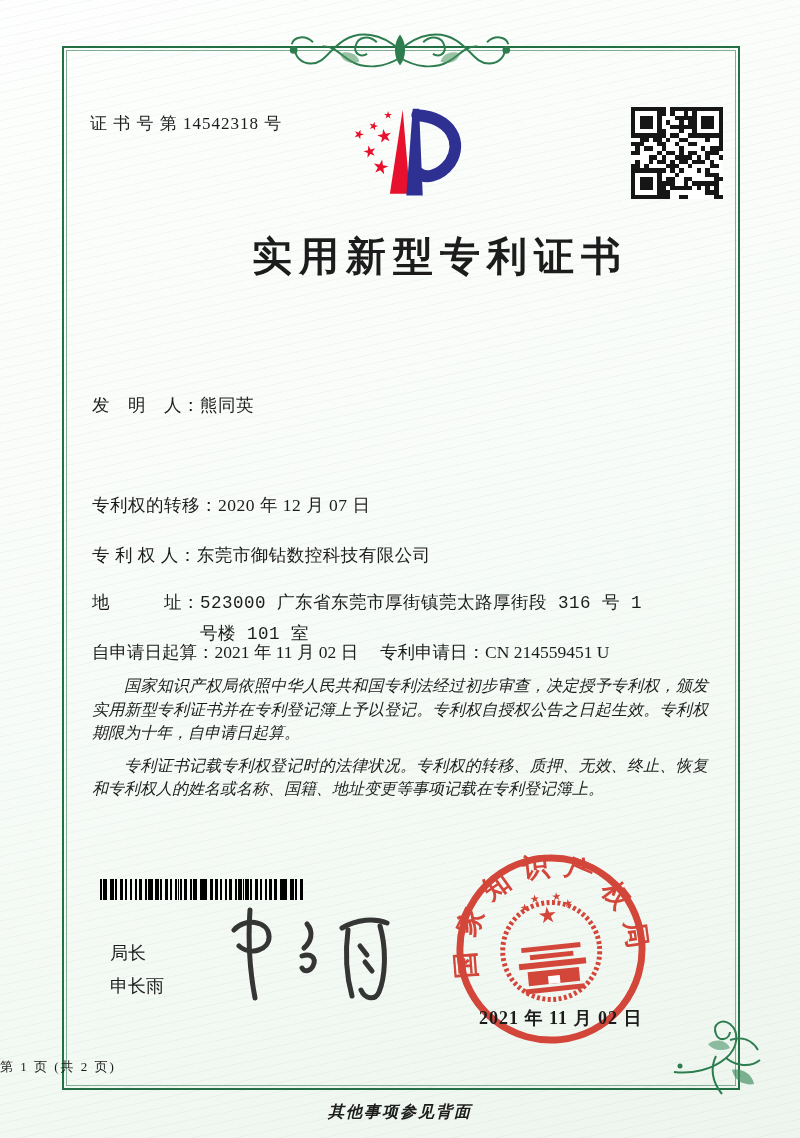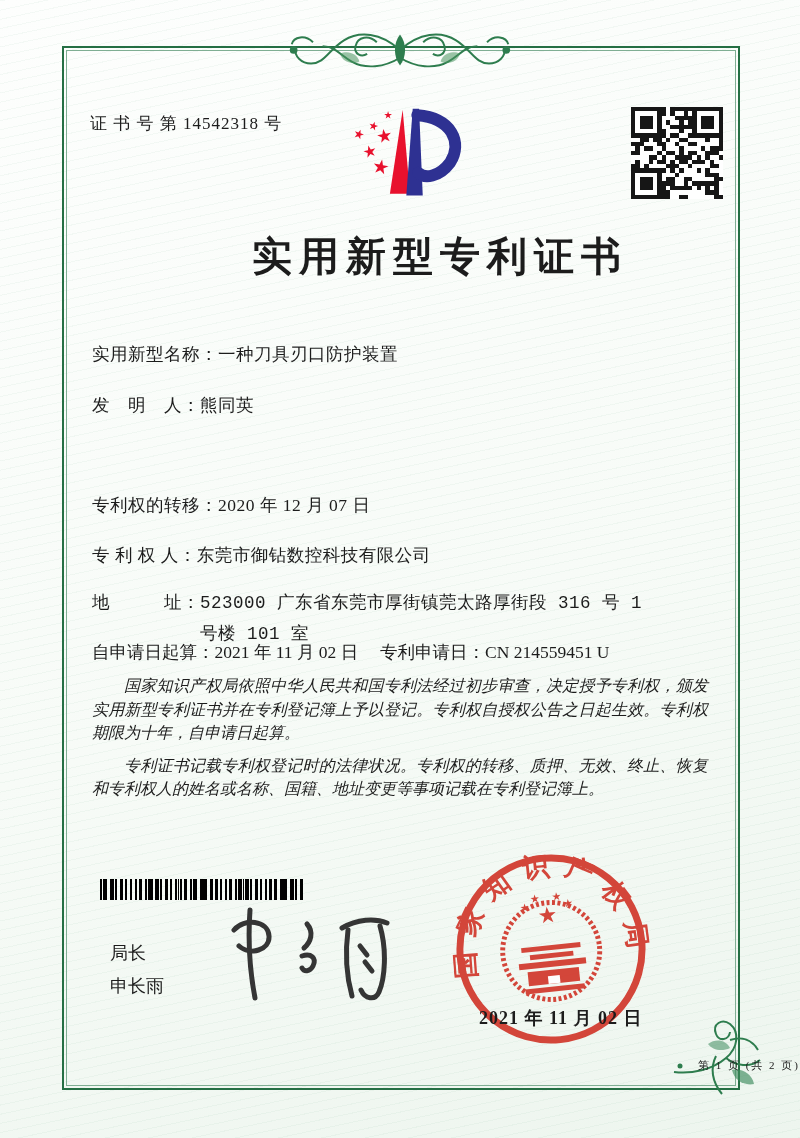--- a/index.html
+++ b/index.html
@@ -38,21 +38,21 @@
   .barcode{position:absolute;left:100px;top:879px;width:204px;height:21px;
     background-image:
       repeating-linear-gradient(90deg,#000 0 2px,transparent 2px 5px),
       repeating-linear-gradient(90deg,transparent 0 3px,#000 3px 5px,transparent 5px 9px),
       repeating-linear-gradient(90deg,#000 0 1px,transparent 1px 13px);
   }
   .signer{position:absolute;left:110px;top:937px;font-size:18px;line-height:33px;}
   .signature{position:absolute;left:212px;top:898px;width:215px;height:110px;}
   .seal{position:absolute;left:452px;top:850px;width:198px;height:198px;transform:rotate(-6deg);opacity:.94;}
   .seal-date{position:absolute;left:479px;top:1006px;font-size:18px;font-weight:700;letter-spacing:1px;z-index:5;}
-  .page-num{position:absolute;left:0;width:100%;top:1058px;text-align:right;font-size:11px;letter-spacing:2px;}
+  .page-num{position:absolute;left:0;width:100%;top:1058px;text-align:left;font-size:13px;letter-spacing:2px;}
   .back-note{position:absolute;left:0;width:100%;top:1102px;text-align:center;font-size:16px;
              font-weight:600;letter-spacing:2px;font-style:italic;}
 </style>
 </head>
 <body>
 
 <div class="page">
 
   <div class="frame"></div>
 
@@ -541,24 +541,20 @@
       <div></div>
       <div></div>
       <div></div>
       <div></div>
       <div class="on"></div>
       <div class="on"></div>
     </div>
 
   <div class="title">实用新型专利证书</div>
 
-  <div class="field f1">
-    <span class="label">实用新型名称：</span>
-    <span class="value">一种刀具刃口防护装置</span>
-  </div>
   <div class="field f2">
     <span class="label">发　明　人：</span>
     <span class="value">熊同英</span>
   </div>
   <div class="field f4">
     <span class="label">专利权的转移：</span>
     <span class="value">2020 年 12 月 07 日</span>
   </div>
   <div class="field f5">
     <span class="label">专 利 权 人：</span>
@@ -618,14 +614,15 @@
       <rect x="66" y="112" width="68" height="6"></rect>
       <rect x="74" y="121" width="52" height="14"></rect>
       <rect x="94" y="127" width="12" height="8" fill="#fff"></rect>
       <rect x="70" y="138" width="60" height="5"></rect>
     </g>
   </svg>
 
   <div class="seal-date">2021 年 11 月 02 日</div>
 
   <div class="page-num">第 1 页 (共 2 页)</div>
+  <div class="back-note">其他事项参见背面</div>
 
 </div>
 
 </body></html>

